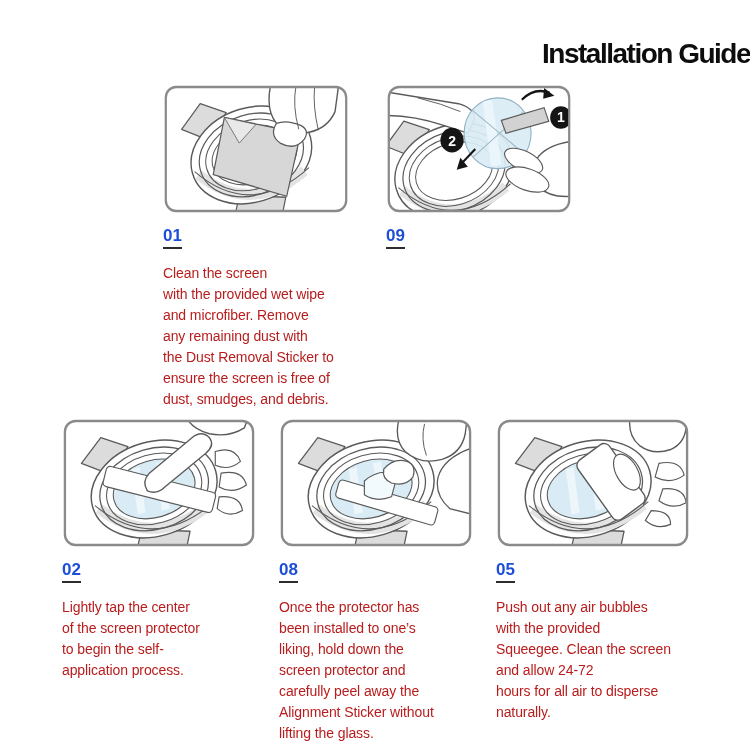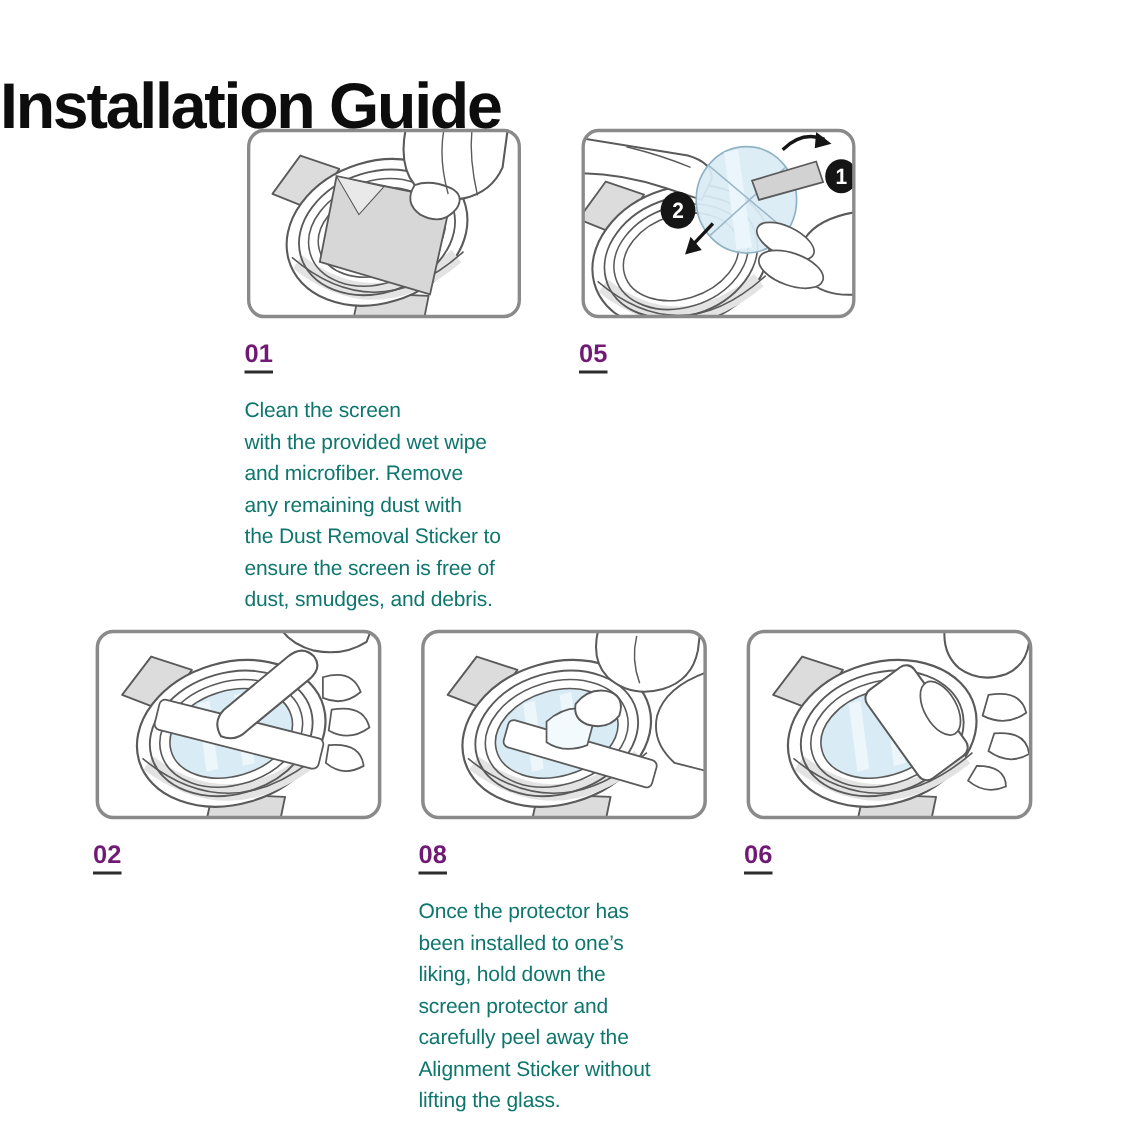--- a/index.html
+++ b/index.html
@@ -1,43 +1,43 @@
 <!DOCTYPE html>
 <html><head>
 <meta charset="utf-8">
 <style>
   html,body { margin:0; padding:0; background:#ffffff; }
   body { width:750px; height:750px; font-family:"Liberation Sans", sans-serif; }
   .page { position:relative; width:750px; height:750px; background:#fff; overflow:hidden; }
 
   .title {
     position:absolute; top:20px; left:0; width:100%;
-    text-align:left; font-size:43px; font-weight:700;
+    text-align:right; font-size:28px; font-weight:700;
     letter-spacing:-1.5px; color:#0d0d0d; line-height:1.05;
   }
 
   .row { position:absolute; display:flex; }
   .row1 { top:84px;  left:163px; gap:37px; }
   .row2 { top:418px; left:62px;  gap:23px; }
   .col  { display:flex; flex-direction:column; align-items:flex-start; }
   .col-w1 { width:186px; }
   .col-w2 { width:194px; }
 
   .fig { width:100%; }
   svg.panel { display:block; width:100%; height:130px; }
   .pborder { fill:none; stroke:#8a8a8a; stroke-width:2.4; }
 
   .step-num {
     margin-top:13px; display:inline-block;
-    font-size:17px; font-weight:700; color:#701a75; line-height:1;
+    font-size:17px; font-weight:700; color:#1d4ed8; line-height:1;
     border-bottom:2.5px solid #2c2c2c; padding-bottom:3px;
   }
   .step-text {
     font-size:14px; line-height:21px;
-    color:#0f766e; letter-spacing:-0.1px; white-space:pre-line;
+    color:#b91c1c; letter-spacing:-0.1px; white-space:pre-line;
   }
 
   .badge {
     fill:#ffffff; font-size:15px; font-weight:700; text-anchor:middle;
     font-family:"Liberation Sans", sans-serif;
   }
   .ln   { stroke:#5a5a5a; fill:none; }
   .skin { fill:#ffffff; stroke:#5a5a5a; }
 </style>
 </head>
@@ -142,21 +142,21 @@
             </g>
             <g>
               <path class="skin" d="M200 58 Q172 62 162 76 Q154 90 164 104 Q176 116 200 114 Z" stroke-width="1.4"></path>
               <ellipse class="skin" cx="148" cy="78" rx="22" ry="10" transform="rotate(24 148 78)" stroke-width="1.2"></ellipse>
               <ellipse class="skin" cx="152" cy="97" rx="24" ry="11" transform="rotate(18 152 97)" stroke-width="1.2"></ellipse>
             </g>
           </g>
           <rect class="pborder" x="3" y="3" width="194" height="126" rx="11"></rect>
         </svg>
       </div>
-      <span class="step-num">05</span>
+      <span class="step-num">09</span>
     </div>
   </div>
 
   <div class="row row2">
 
     <div class="col col-w2">
       <div class="fig">
         <svg class="panel" viewBox="0 0 200 132" preserveAspectRatio="none">
           <g clip-path="url(#pclip)">
             <g>
@@ -171,20 +171,24 @@
               <path class="skin" d="M128 0 Q136 12 152 16 Q172 20 188 10 L192 0 Z" stroke-width="1.4"></path>
               <path class="skin" d="M158 34 Q178 28 184 44 Q172 54 158 48 Z" stroke-width="1.2"></path>
               <path class="skin" d="M164 56 Q186 52 190 68 Q176 78 162 70 Z" stroke-width="1.2"></path>
               <path class="skin" d="M162 80 Q184 78 186 94 Q172 102 160 92 Z" stroke-width="1.2"></path>
             </g>
           </g>
           <rect class="pborder" x="3" y="3" width="194" height="126" rx="11"></rect>
         </svg>
       </div>
       <span class="step-num">02</span>
+      <p class="step-text">Lightly tap the center
+of the screen protector
+to begin the self-
+application process.</p>
     </div>
 
     <div class="col col-w2">
       <div class="fig">
         <svg class="panel" viewBox="0 0 200 132" preserveAspectRatio="none">
           <g clip-path="url(#pclip)">
             <g>
                 <use href="#watch-base"></use>
                 <use href="#watch-face-blue"></use>
               </g>
@@ -227,16 +231,22 @@
               <ellipse class="skin" cx="135" cy="55" rx="11" ry="20" transform="rotate(-30 135 55)" stroke-width="1.2"></ellipse>
               <path class="skin" d="M138 0 Q136 18 148 28 Q162 38 180 32 Q194 26 196 10 L196 0 Z" stroke-width="1.4"></path>
               <path class="skin" d="M168 46 Q190 42 194 58 Q180 68 164 60 Z" stroke-width="1.2"></path>
               <path class="skin" d="M172 72 Q194 70 196 86 Q182 94 168 84 Z" stroke-width="1.2"></path>
               <path class="skin" d="M160 94 Q180 94 180 108 Q166 114 154 104 Z" stroke-width="1.2"></path>
             </g>
           </g>
           <rect class="pborder" x="3" y="3" width="194" height="126" rx="11"></rect>
         </svg>
       </div>
-      <span class="step-num">06</span>
+      <span class="step-num">05</span>
+      <p class="step-text">Push out any air bubbles
+with the provided
+Squeegee. Clean the screen
+and allow 24-72
+hours for all air to disperse
+naturally.</p>
     </div>
   </div>
 </div>
 
 </body></html>

